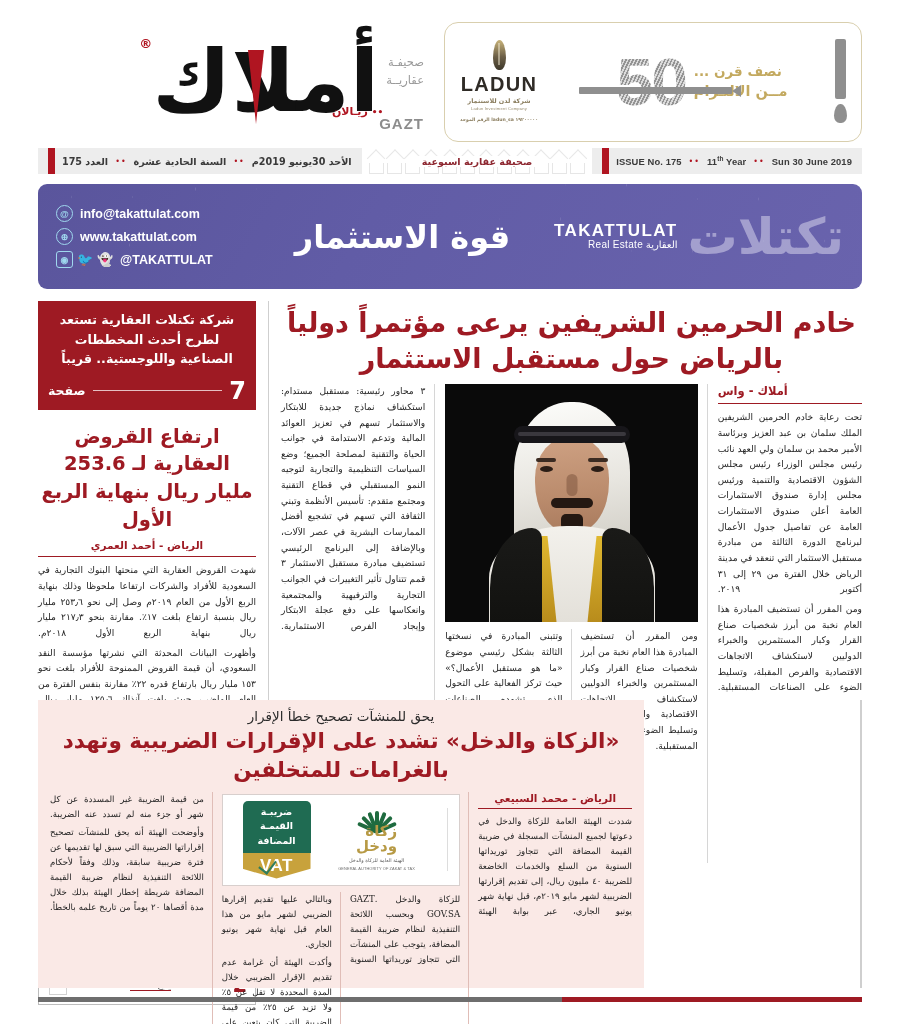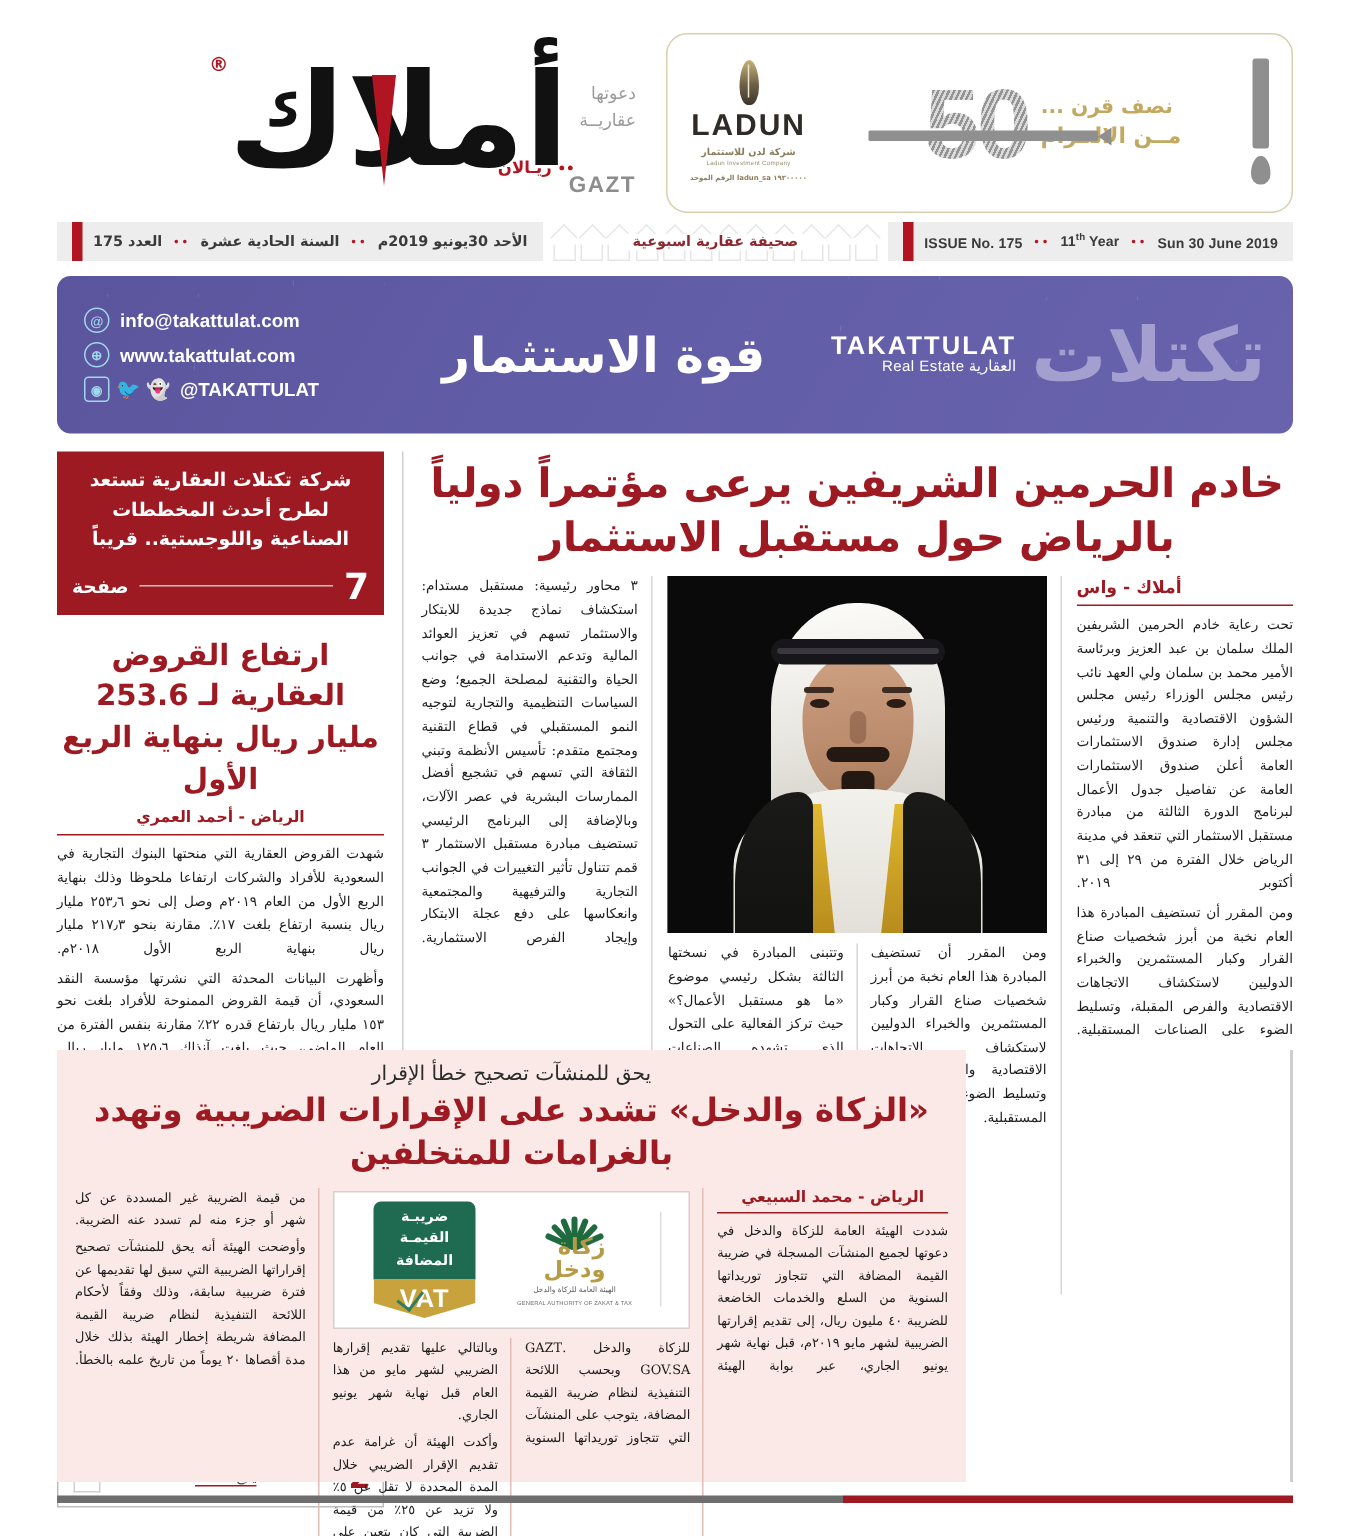--- a/index.html
+++ b/index.html
@@ -472,21 +472,21 @@
     clip-path:polygon(0 0,100% 0,100% 62%,50% 100%,0 62%);
     position:relative;
   }
   .vat-bot .tick{
     position:absolute;left:19px;top:4px;width:9px;height:14px;
     border-right:2.4px solid #2f7d5c;border-bottom:2.4px solid #2f7d5c;
     transform:rotate(38deg);
   }
   .gazt{
     width:96px;display:flex;flex-direction:column;align-items:center;gap:3px;
-    border-right:1px solid #ddd;padding-right:9px;
+    border-right:1px solid #ddd;padding-right:22px;
   }
   .gazt-mark{
     width:72px;height:46px;position:relative;
   }
   .palm{
     position:absolute;left:50%;transform:translateX(-50%);top:0;
     width:48px;height:24px;
   }
   .frond{
     position:absolute;bottom:0;left:50%;width:4px;height:21px;
@@ -541,21 +541,21 @@
         <div class="ladun-name">LADUN</div>
         <div class="ladun-ar">شركة لدن للاستثمار</div>
         <div class="ladun-en">Ladun Investment Company</div>
         <div class="ladun-contact">١٩٢٠٠٠٠٠  ladun_sa
 الرقم الموحد</div>
       </div>
     </div>
 
     <div class="masthead">
       <div class="logo-side">
-        <div class="sub-ar">دعوتها</div>
+        <div class="sub-ar">صحيفـة</div>
         <div class="sub-ar">عقاريــة</div>
         <div class="sub-en">GAZT</div>
       </div>
       <div class="logo-wrap">
         <div class="amlak-word">أملاك</div>
         <div class="amlak-alef-red"></div>
         <div class="price-tag">
           <span class="price-dots">••</span>
           <span>ريـالان</span>
         </div>

